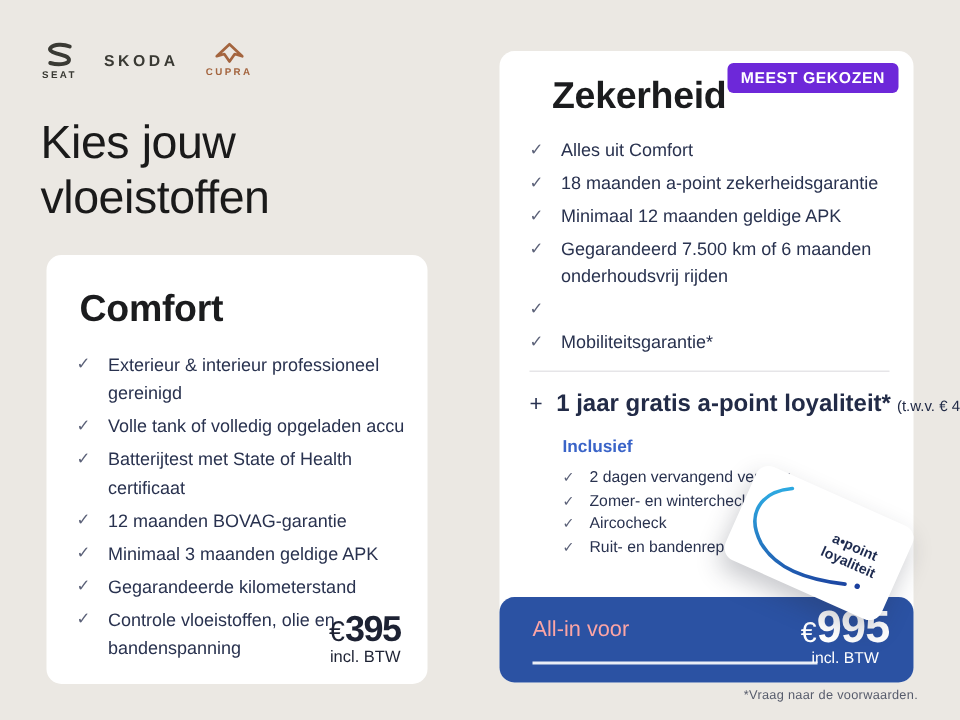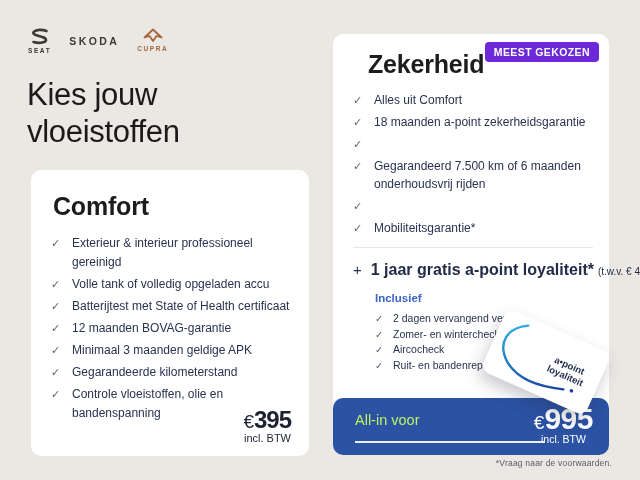--- a/index.html
+++ b/index.html
@@ -14,21 +14,21 @@
   .logo-block{display:flex;flex-direction:column;align-items:center;gap:2px;}
   .logo-label{font-size:6.5px;font-weight:700;letter-spacing:1.6px;color:#3a3a34;}
   .logo-label.copper{color:#a4653f;}
   .logo-skoda{font-size:10.5px;font-weight:800;letter-spacing:2.4px;color:#3a3a34;margin-top:7px;}
   
   .title{position:absolute;left:27px;top:76px;font-size:31px;line-height:37px;
          font-weight:500;color:#1a1a1a;letter-spacing:-0.3px;}
   
   .card{position:absolute;background:#fff;border-radius:10px;box-sizing:border-box;}
   .card h2{font-size:25px;font-weight:700;color:#1b1c1e;letter-spacing:-0.2px;}
-  .card-comfort{left:31px;top:170px;width:278px;height:286px;padding:22px 12px 0 16px;}
+  .card-comfort{left:31px;top:170px;width:254px;height:286px;padding:22px 12px 0 16px;}
   .card-comfort h2{margin:0 0 13px 6px;}
   .card-zekerheid{left:333px;top:34px;width:276px;height:421px;padding:16px 12px 0 16px;}
   .card-zekerheid h2{margin:0 0 12px 19px;}
   
   .check-list{list-style:none;margin:0;padding:0 0 0 4px;}
   .check-list li{display:flex;gap:8px;margin-bottom:3px;font-size:12px;line-height:19px;
                  font-weight:500;color:#29324f;}
   .card-zekerheid .check-list li{line-height:18px;margin-bottom:4px;}
   .chk{color:#5b6178;font-size:11px;flex:0 0 13px;font-weight:400;}
   
@@ -53,21 +53,21 @@
   
   .loyalty-card{position:absolute;left:156px;top:294px;width:114px;height:68px;background:#fff;
                 border-radius:9px;transform:rotate(24deg);z-index:3;
                 box-shadow:0 8px 16px rgba(40,45,60,0.25);}
   .loyalty-text{position:absolute;left:50px;top:23px;width:60px;text-align:center;
                 font-size:9.5px;font-weight:700;color:#1e2b4f;line-height:10.5px;}
   .loyalty-swoosh{position:absolute;left:0;top:0;}
   
   .blue-footer{position:absolute;left:0;right:0;bottom:0;height:57px;background:#2B52A3;
                border-radius:10px;z-index:2;}
-  .footer-label{position:absolute;left:22px;top:14px;color:#bef264;font-size:14.5px;font-weight:500;}
+  .footer-label{position:absolute;left:22px;top:14px;color:#fca5a5;font-size:14.5px;font-weight:500;}
   .footer-line{position:absolute;left:22px;top:43px;width:190px;height:1.5px;background:rgba(255,255,255,0.9);}
   .footer-price{position:absolute;right:16px;top:4px;text-align:center;color:#fff;}
   .footer-price .cur{font-size:19px;font-weight:500;}
   .footer-price .amt{font-size:30px;font-weight:700;letter-spacing:-0.5px;}
   .footer-price .note{font-size:10.5px;margin-top:-3px;}
   
   .footnote{position:absolute;right:28px;top:458px;font-size:8.5px;color:#565b6b;
             font-weight:500;letter-spacing:0.2px;}
 </style>
 </head>
@@ -139,20 +139,21 @@
     <li>
         <span class="chk">✓</span>
         <span>Alles uit Comfort</span>
       </li>
     <li>
         <span class="chk">✓</span>
         <span>18 maanden a-point zekerheidsgarantie</span>
       </li>
     <li>
         <span class="chk">✓</span>
+        <span>Minimaal 12 maanden geldige APK</span>
       </li>
     <li>
         <span class="chk">✓</span>
         <span>Gegarandeerd 7.500 km of 6 maanden onderhoudsvrij rijden</span>
       </li>
     <li>
         <span class="chk">✓</span>
       </li>
     <li>
         <span class="chk">✓</span>

